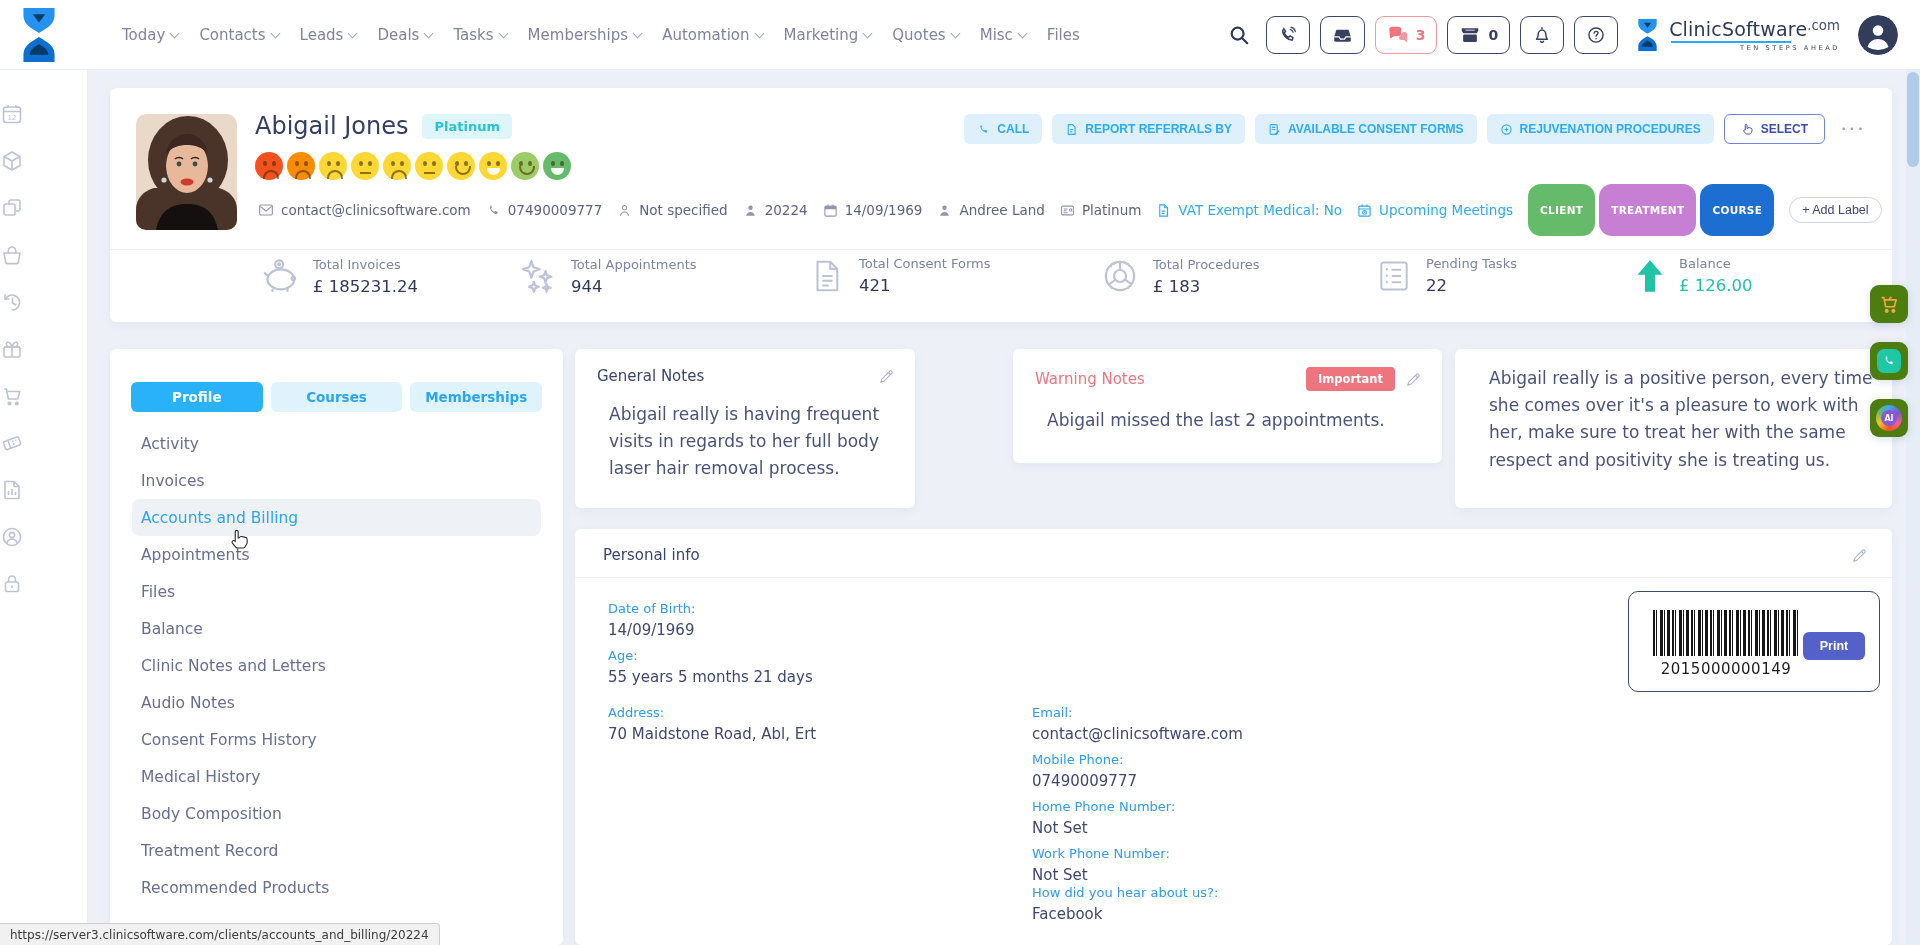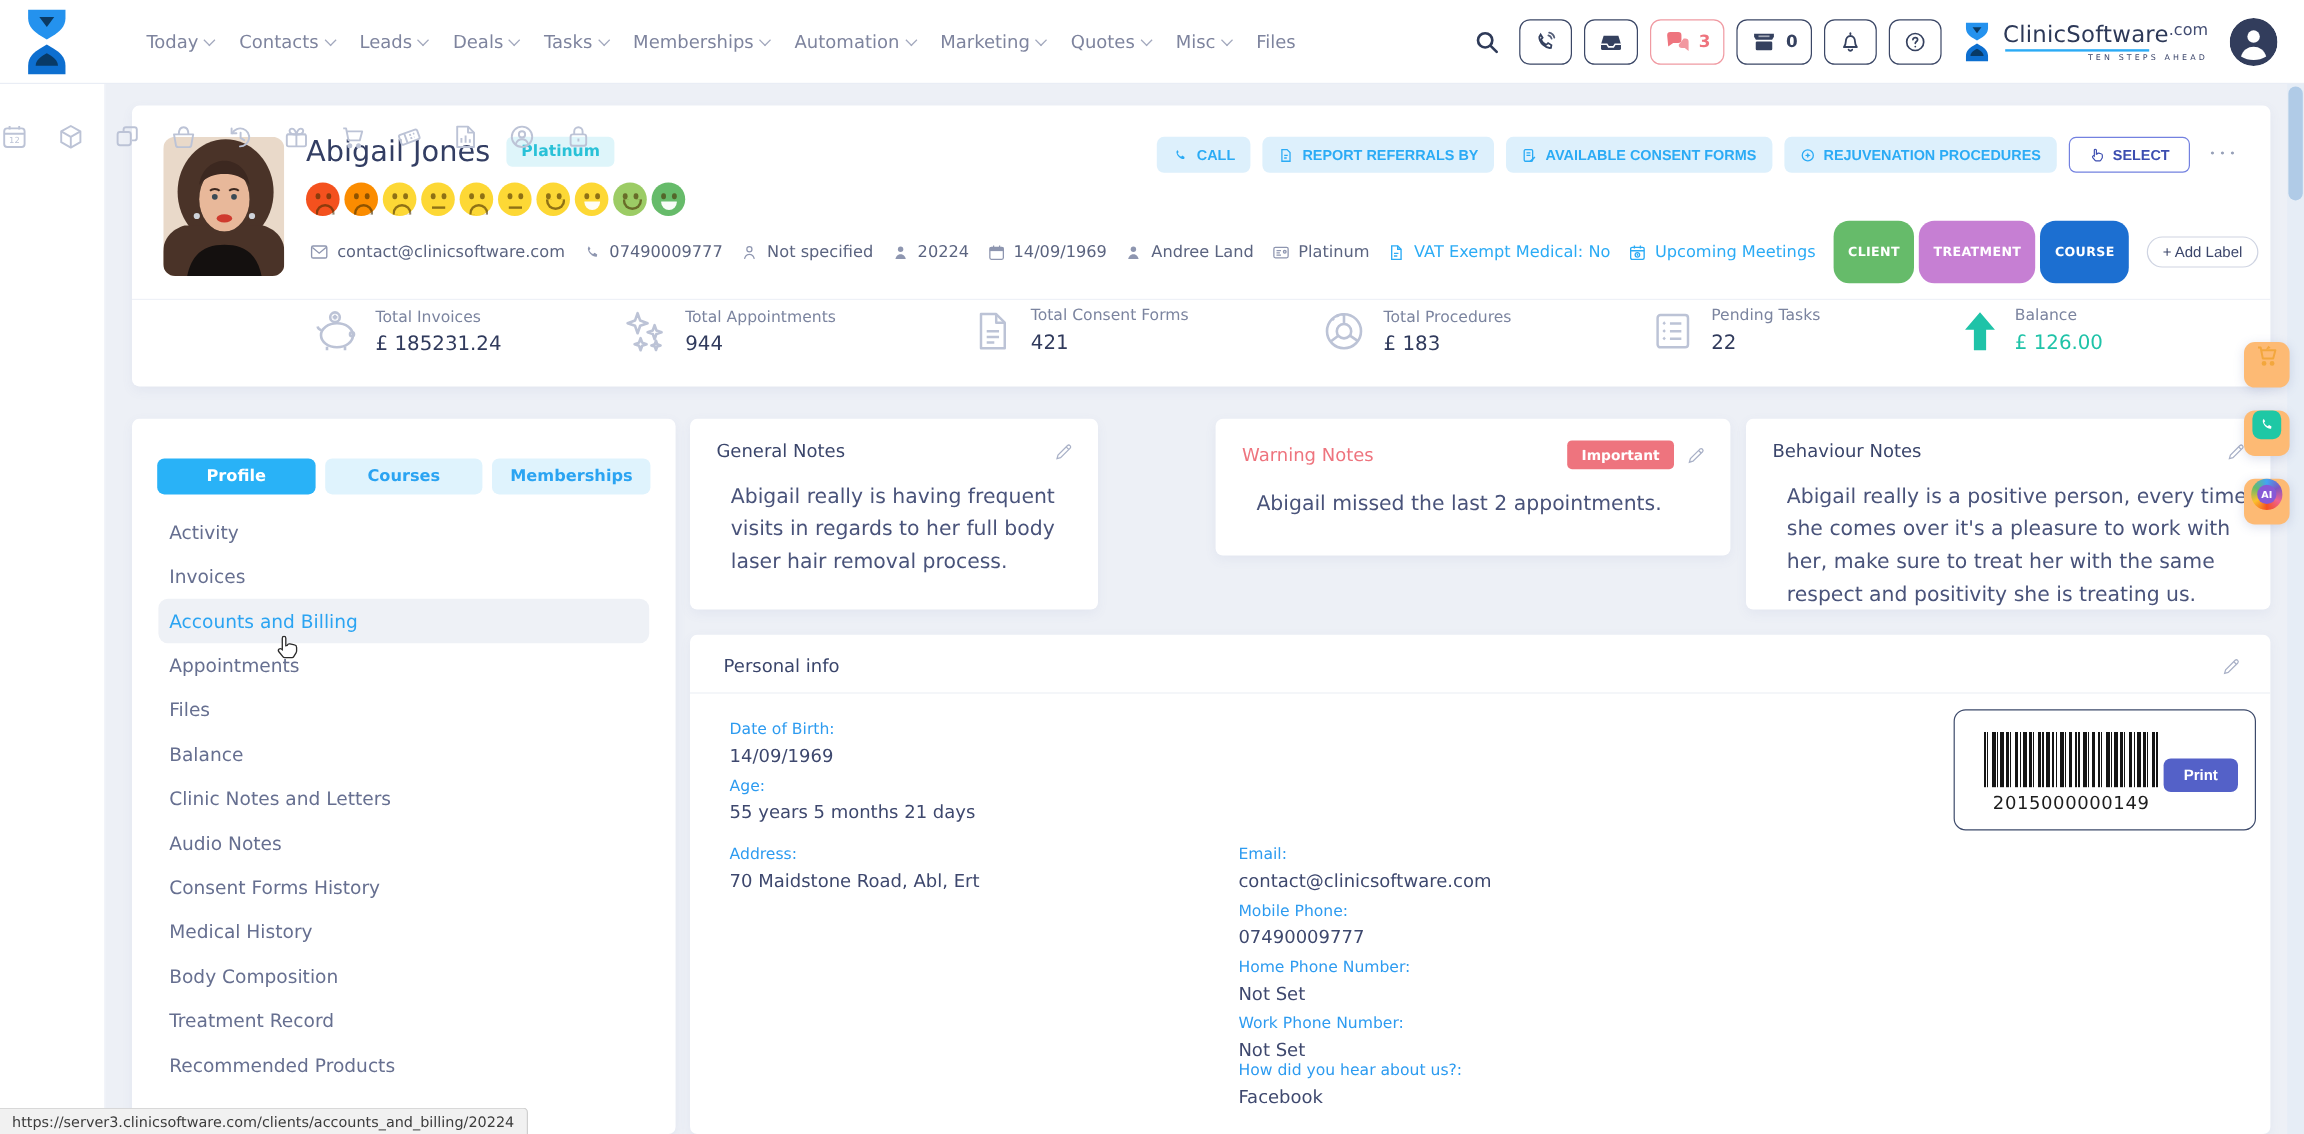--- a/index.html
+++ b/index.html
@@ -18,21 +18,21 @@
   .count{font-size:14px;font-weight:bold;color:#35415f}
   .count.salmon{color:#ee747e}
   .brand{display:flex;align-items:center;gap:8px;margin:0 8px 0 6px}
   .brand-text{line-height:1}
   .brand-name{font-size:19px;color:#2d3958;font-weight:500;letter-spacing:.2px}
   .brand-bar{height:2px;background:#2babf5;margin:2px 0 2px 2px;width:120px}
   .brand-tag{font-size:6.6px;letter-spacing:2.6px;color:#3c466b;text-align:right}
   .avatar{width:40px;height:40px;border-radius:50%;overflow:hidden;cursor:pointer}
   
   .side-rail{position:absolute;left:0;top:70px;width:88px;height:875px;background:#fff;border-right:1px solid #e9edf5;z-index:10}
-  .side-icons{position:absolute;top:32px;left:0;width:88px;display:flex;flex-direction:row;align-items:flex-start;gap:23px}
+  .side-icons{position:absolute;top:32px;left:0;width:88px;display:flex;flex-direction:column;align-items:flex-start;gap:23px}
   .side-icons .sicon{cursor:pointer}
   
   .card{position:absolute;background:#fff;border-radius:6px;box-shadow:0 3px 10px rgba(100,120,170,.07)}
   .profile-card{left:110px;top:88px;width:1782px;height:234px}
   .photo{position:absolute;left:26px;top:26px;width:101px;height:116px;border-radius:10px;overflow:hidden}
   .name-row{position:absolute;left:145px;top:24px;display:flex;align-items:center;gap:14px}
   .client-name{font-size:24px;color:#333e63;font-weight:500}
   .tier-badge{background:#def5fa;color:#29c1d7;font-size:13px;font-weight:bold;padding:5px 12px;border-radius:5px}
   .emoji-row{position:absolute;left:145px;top:64px;display:flex;gap:4px}
   .emoji{position:relative;width:28px;height:28px;border-radius:50%;flex:none;cursor:pointer}
@@ -79,21 +79,21 @@
   .pc-pencil{margin-left:auto;cursor:pointer}
   .fblock{position:absolute}
   .field{margin-bottom:9px}
   .f-label{font-size:13px;color:#2d9bf0;font-weight:500;margin-bottom:5px}
   .f-value{font-size:15px;color:#3e486e}
   .barcode-card{position:absolute;left:1053px;top:62px;width:252px;height:101px;border:1.6px solid #3d4a6b;border-radius:10px;background:#fff}
   .bc-stripes{position:absolute;left:24px;top:18px;width:146px;height:46px;background:repeating-linear-gradient(90deg,#151515 0 2px,transparent 2px 3px,#151515 3px 4px,transparent 4px 7px,#151515 7px 10px,transparent 10px 11px,#151515 11px 12px,transparent 12px 14px,#151515 14px 17px,transparent 17px 19px)}
   .bc-number{position:absolute;left:14px;top:68px;width:166px;text-align:center;font-size:15px;color:#1d1d1d;letter-spacing:.5px}
   .print-btn{position:absolute;right:14px;top:40px;width:62px;height:28px;background:#5461c8;color:#fff;font-size:12.5px;font-weight:bold;border:none;border-radius:6px;cursor:pointer}
   
-  .float-btn{position:absolute;left:1870px;width:38px;height:38px;background:#fdba74;border-radius:9px;box-shadow:0 2px 9px rgba(80,100,160,.2);display:flex;align-items:flex-start;justify-content:center;cursor:pointer;z-index:30}
+  .float-btn{position:absolute;left:1870px;width:38px;height:38px;background:#4d7c0f;border-radius:9px;box-shadow:0 2px 9px rgba(80,100,160,.2);display:flex;align-items:center;justify-content:center;cursor:pointer;z-index:30}
   .phone-sq{width:24px;height:24px;border-radius:7px;background:#1ec8a5;display:flex;align-items:center;justify-content:center}
   .ai-blob{width:26px;height:26px;border-radius:50%;background:conic-gradient(#42a5f5,#7e57c2,#ef6292,#f4511e,#fbc02d,#66bb6a,#42a5f5);display:flex;align-items:center;justify-content:center}
   .ai-core{width:16px;height:16px;border-radius:50%;background:#8759d6;color:#fff;font-size:8px;font-weight:bold;display:flex;align-items:center;justify-content:center}
   .scroll-track{position:absolute;right:0;top:70px;width:14px;height:875px;background:#e6edf6;z-index:25}
   .scroll-thumb{position:absolute;right:1px;top:72px;width:12px;height:95px;border-radius:6px;background:#b0cbe7;cursor:pointer;z-index:26}
   .statusbar{position:absolute;left:0;bottom:0;height:22px;background:#f1f1f1;border:1px solid #cfcfcf;border-left:none;border-bottom:none;border-radius:0 4px 0 0;display:flex;align-items:center;padding:0 10px;font-size:12px;color:#3c3c3c;z-index:40;white-space:nowrap}
   .cursor{position:absolute;left:228px;top:528px;z-index:50;pointer-events:none}
 </style>
 </head>
 <body>
@@ -621,29 +621,20 @@
         <svg width="17" height="17" viewBox="0 0 24 24" fill="none" stroke="#a9b1c7" stroke-width="1.5">
           <path d="M4 20l1.2-4.2L16.4 4.6a2.2 2.2 0 0 1 3.1 3.1L8.2 18.8z"></path>
           <path d="M14.8 6.2l3 3"></path>
         </svg>
       </span>
   </div>
   <div class="note-text">Abigail missed the last 2 appointments.</div>
 </div>
 
 <div class="card" style="left:1455px;top:349px;width:437px;height:159px">
-  <div class="note-head">
-    <span class="note-title">Behaviour Notes</span>
-    <span class="note-pencil">
-        <svg width="17" height="17" viewBox="0 0 24 24" fill="none" stroke="#a9b1c7" stroke-width="1.5">
-          <path d="M4 20l1.2-4.2L16.4 4.6a2.2 2.2 0 0 1 3.1 3.1L8.2 18.8z"></path>
-          <path d="M14.8 6.2l3 3"></path>
-        </svg>
-      </span>
-  </div>
   <div class="note-text">Abigail really is a positive person, every time she comes over it's a pleasure to work with her, make sure to treat her with the same respect and positivity she is treating us.</div>
 </div>
 
 <div class="card personal-card">
   <div class="pc-head">
     <span class="pc-title">Personal info</span>
     <span class="pc-pencil">
         <svg width="17" height="17" viewBox="0 0 24 24" fill="none" stroke="#a9b1c7" stroke-width="1.5">
           <path d="M4 20l1.2-4.2L16.4 4.6a2.2 2.2 0 0 1 3.1 3.1L8.2 18.8z"></path>
           <path d="M14.8 6.2l3 3"></path>

